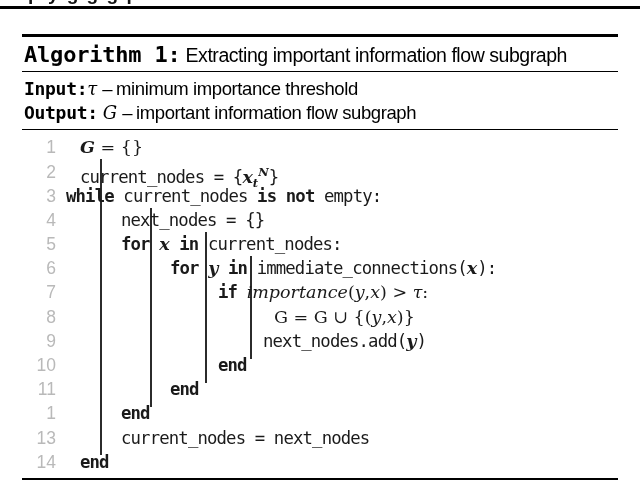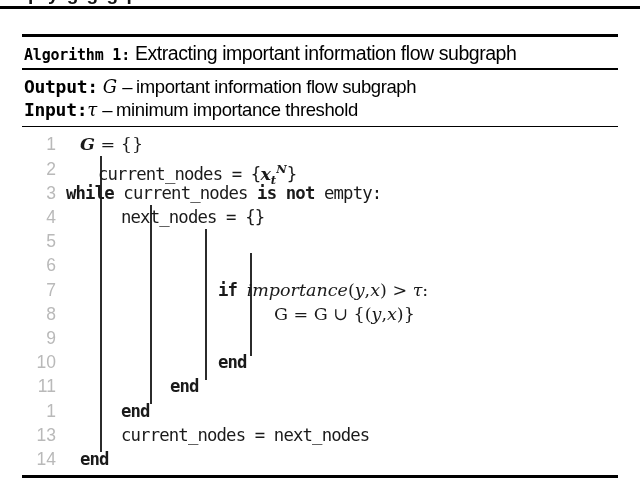--- a/index.html
+++ b/index.html
@@ -57,21 +57,21 @@
   .rule-thin  { height: 1.6px; background: #000; width: 100%; }
 
   .caption-row {
     padding: 5px 0 4px 2px;
     white-space: nowrap;
     line-height: 1.15;
   }
   .alg-label {
     font-family: "DejaVu Sans Mono", "Liberation Mono", monospace;
     font-weight: bold;
-    font-size: 15px;
+    font-size: 22px;
     letter-spacing: -0.2px;
   }
   .alg-title {
     font-family: "Liberation Sans", sans-serif;
     font-size: 19.5px;
     letter-spacing: -0.45px;
   }
 
   .io-block {
     padding: 5px 0 4px 2px;
@@ -177,76 +177,79 @@
   <div class="rule-thick"></div>
 
   <div class="caption-row">
     <span class="alg-label">Algorithm 1:</span><span style="display:inline-block;width:5px"></span><span class="alg-title">Extracting important information flow subgraph</span>
   </div>
 
   <div class="rule-thin"></div>
 
   <div class="io-block">
     <div class="io-line">
+      <span class="io-key">Input:</span><span class="math">τ</span><span style="display:inline-block;width:5px"></span><span class="io-desc">–</span><span style="display:inline-block;width:4px"></span><span class="io-desc">minimum importance threshold</span>
+    </div>
+    <div class="io-line">
       <span class="io-key">Output:</span><span style="display:inline-block;width:5px"></span><span class="math">G</span><span style="display:inline-block;width:5px"></span><span class="io-desc">–</span><span style="display:inline-block;width:4px"></span><span class="io-desc">important information flow subgraph</span>
-    </div>
-    <div class="io-line">
-      <span class="io-key">Input:</span><span class="math">τ</span><span style="display:inline-block;width:5px"></span><span class="io-desc">–</span><span style="display:inline-block;width:4px"></span><span class="io-desc">minimum importance threshold</span>
     </div>
   </div>
 
   <div class="rule-thin"></div>
 
   <div class="code-body">
 
     <div class="guide" style="left:78px; top:29px; height:296px;"></div>
     <div class="guide" style="left:128px; top:78px; height:199px;"></div>
     <div class="guide" style="left:183px; top:102px; height:151px;"></div>
     <div class="guide" style="left:228px; top:126px; height:103px;"></div>
 
     <div class="code-line">
       <span class="lineno">1</span>
       <span class="code-text" style="left:58px;"><span class="mi">G</span><span class="mroman"> = {}</span></span>
     </div>
 
     <div class="code-line">
       <span class="lineno">2</span>
-      <span class="code-text" style="left:76px;">current_nodes = {<span class="mi">x</span><span class="sub">t</span><span class="sup">N</span>}</span>
+      <span class="code-text" style="left:58px;">current_nodes = {<span class="mi">x</span><span class="sub">t</span><span class="sup">N</span>}</span>
     </div>
 
     <div class="code-line">
       <span class="lineno">3</span>
       <span class="code-text" style="left:44px;"><span class="kw">while</span> current_nodes <span class="kw">is not</span> empty:</span>
     </div>
 
     <div class="code-line">
       <span class="lineno">4</span>
       <span class="code-text" style="left:99px;">next_nodes = {}</span>
     </div>
 
     <div class="code-line">
       <span class="lineno">5</span>
+      <span class="code-text" style="left:99px;"><span class="kw">for</span> <span class="mi">x</span> <span class="kw">in</span> current_nodes:</span>
     </div>
 
     <div class="code-line">
       <span class="lineno">6</span>
+      <span class="code-text" style="left:148px;"><span class="kw">for</span> <span class="mi">y</span> <span class="kw">in</span> immediate_connections(<span class="mi">x</span>):</span>
     </div>
 
     <div class="code-line">
       <span class="lineno">7</span>
       <span class="code-text" style="left:196px;"><span class="kw">if</span> <span class="mi" style="font-weight:normal;">importance</span><span class="mroman">(</span><span class="mi" style="font-weight:normal;">y</span><span class="mroman">,</span><span class="mi" style="font-weight:normal;">x</span><span class="mroman">) &gt; </span><span class="mi" style="font-weight:normal;">τ</span><span class="mroman">:</span></span>
     </div>
 
     <div class="code-line">
       <span class="lineno">8</span>
       <span class="code-text" style="left:252px;"><span class="mroman">G = G ∪ {(</span><span class="mi" style="font-weight:normal;">y</span><span class="mroman">,</span><span class="mi" style="font-weight:normal;">x</span><span class="mroman">)}</span></span>
     </div>
 
     <div class="code-line">
       <span class="lineno">9</span>
+      <span class="code-text" style="left:241px;">next_nodes.add(<span class="mi">y</span>)</span>
     </div>
 
     <div class="code-line">
       <span class="lineno">10</span>
       <span class="code-text kw" style="left:196px;">end</span>
     </div>
 
     <div class="code-line">
       <span class="lineno">11</span>
       <span class="code-text kw" style="left:148px;">end</span>

